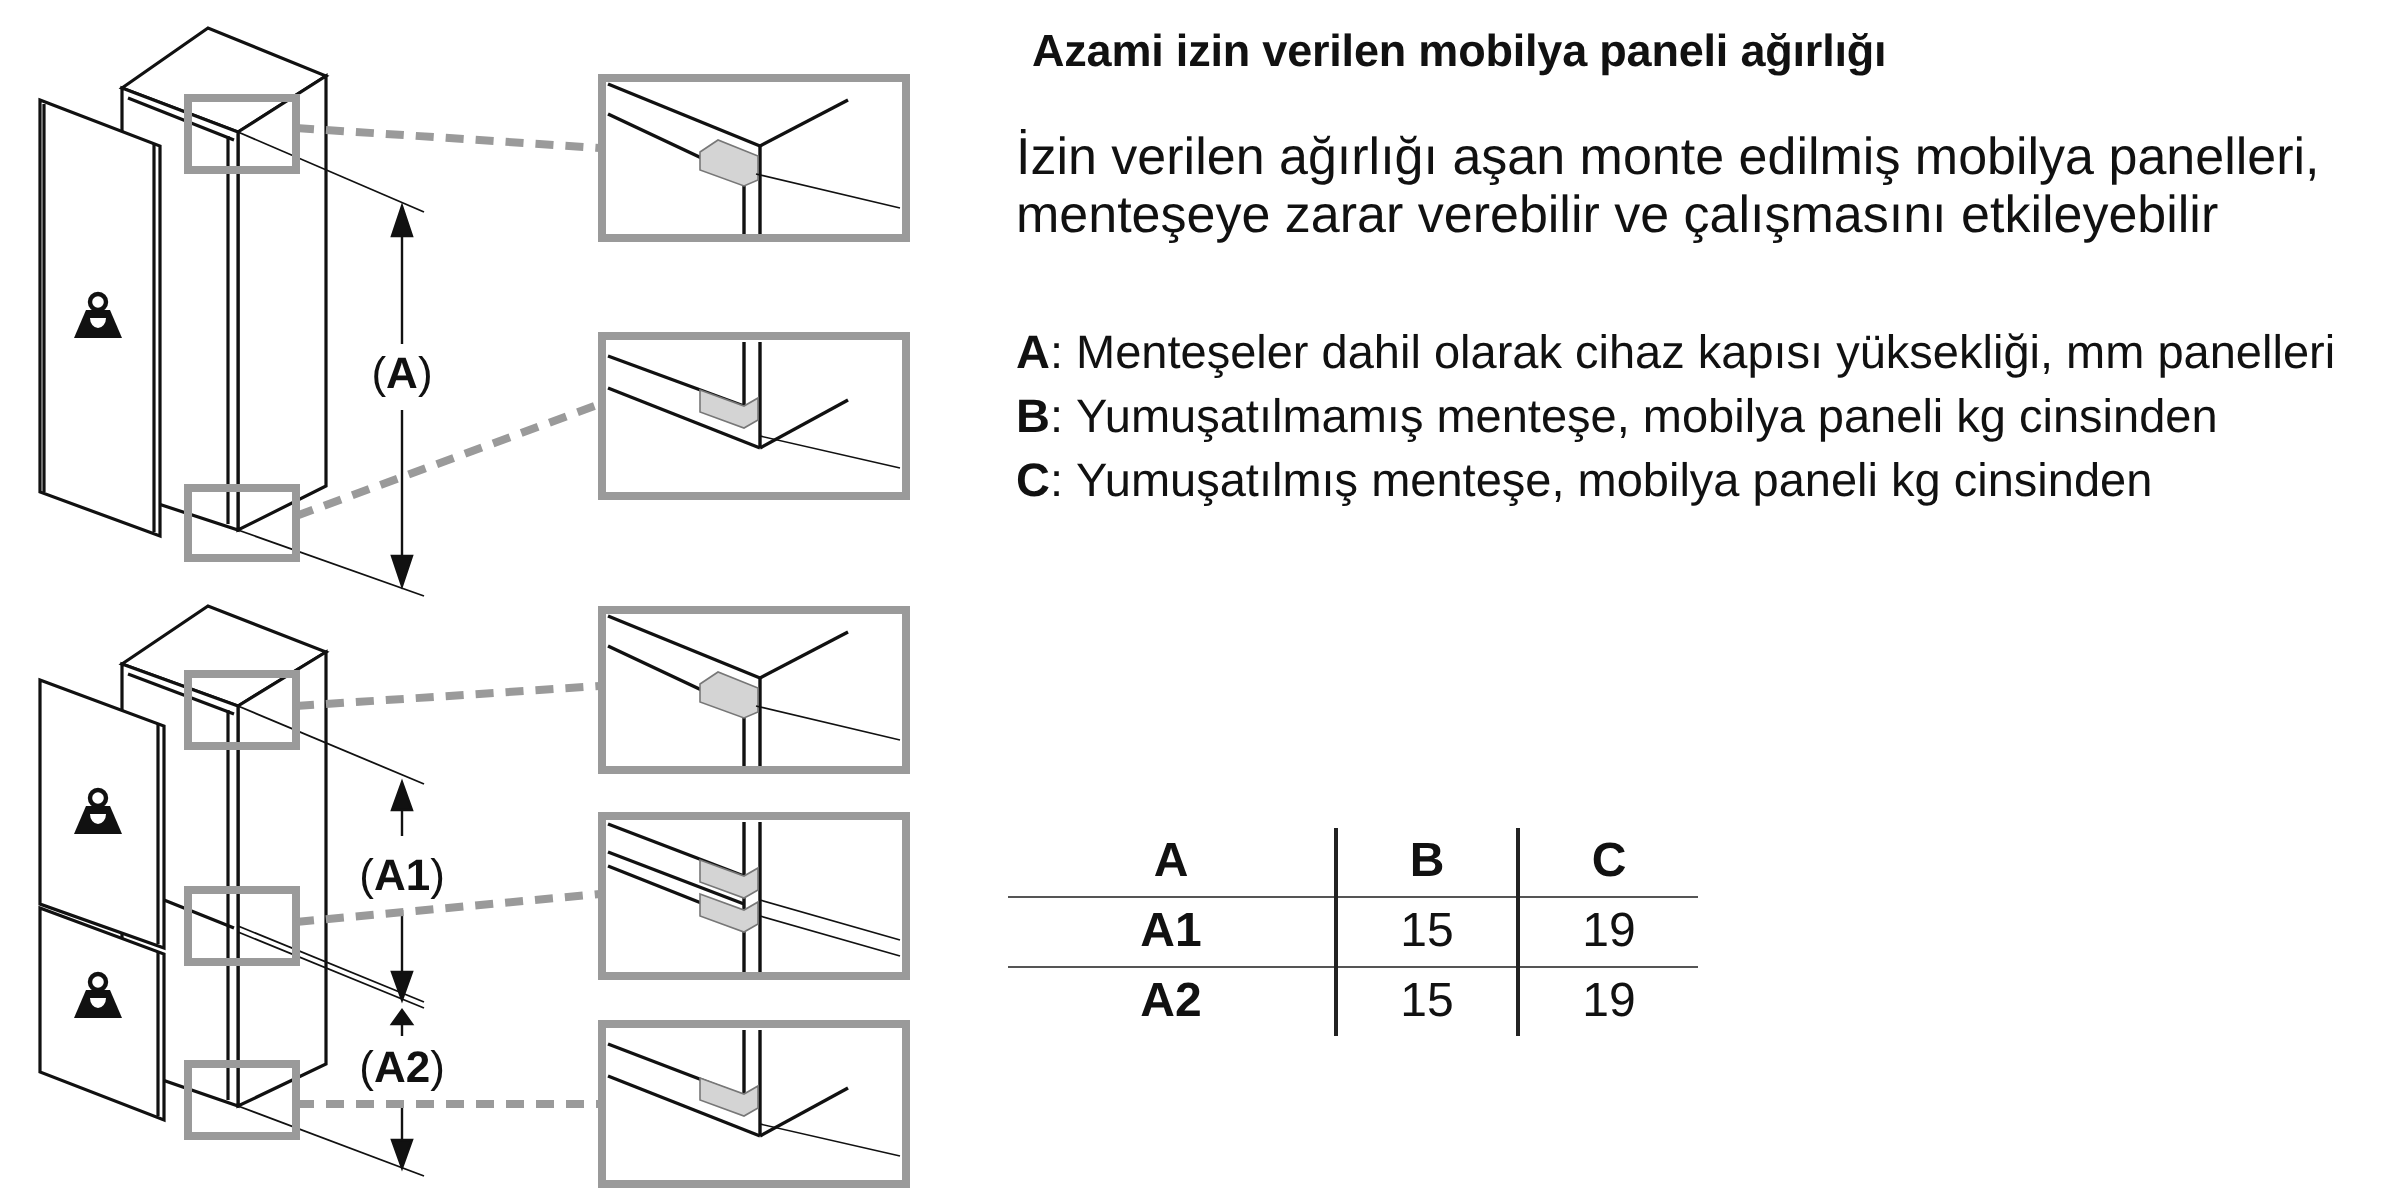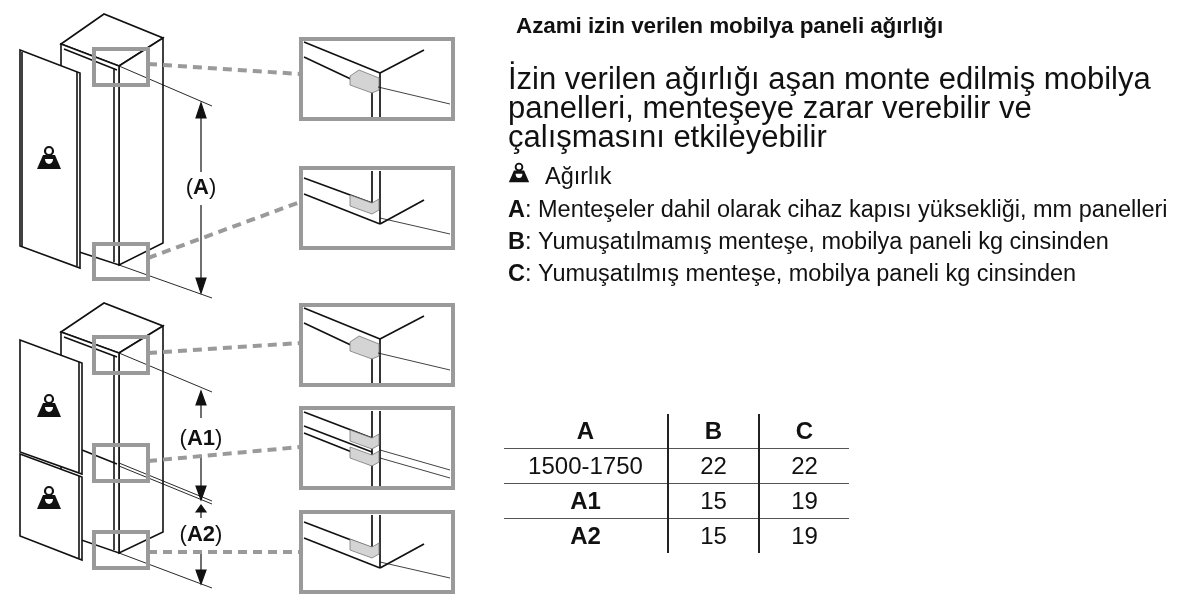--- a/index.html
+++ b/index.html
@@ -1,19 +1,19 @@
 <!DOCTYPE html>
 <html><head>
 <meta charset="utf-8">
 <style>
   html,body{margin:0;padding:0;background:#fff;}
   body{width:1200px;height:600px;position:relative;overflow:hidden;font-family:"Liberation Sans",sans-serif;color:#111;}
   #diagram{position:absolute;left:0;top:0;width:470px;height:600px;}
   .title{position:absolute;left:516px;top:13px;font-size:22.5px;font-weight:bold;white-space:nowrap;letter-spacing:-0.1px;}
-  .intro{position:absolute;left:508px;top:64px;font-size:31px;line-height:29px;width:680px;}
+  .intro{position:absolute;left:508px;top:64px;font-size:26px;line-height:29px;width:680px;}
   .legend{position:absolute;left:508px;top:161px;font-size:23.5px;line-height:30px;width:680px;}
   .lg-row{display:flex;margin-bottom:2px;}
   .lg-key{width:30px;flex:none;font-weight:bold;}
   .lg-key .colon{font-weight:normal;}
   .lg-text{flex:1;line-height:30px;}
   .lg-row.weight .lg-key{width:37px;}
   table.spec{position:absolute;left:504px;top:414px;border-collapse:collapse;font-size:24px;}
   table.spec th,table.spec td{text-align:center;height:34px;padding:0;}
   table.spec th{font-weight:bold;}
   table.spec .ca{width:163px;}
@@ -177,28 +177,20 @@
     </g>
     <path d="M350,539 L372,547 L379,543 L379,554 L372,558 L350,550 Z" fill="#d4d4d4" stroke="#777" stroke-width="0.8"></path>
     <line x1="380" y1="562" x2="450" y2="578" stroke="#111" stroke-width="0.8"></line>
   </g>
 </svg>
 
 <div class="title">Azami izin verilen mobilya paneli ağırlığı</div>
 <div class="intro">İzin verilen ağırlığı aşan monte edilmiş mobilya panelleri, menteşeye zarar verebilir ve çalışmasını etkileyebilir</div>
 
 <div class="legend">
-  <div class="lg-row weight">
-    <span class="lg-key">
-      <svg width="22" height="24" viewBox="-13 -15 26 26">
-          <use href="#weight"></use>
-        </svg>
-    </span>
-    <span class="lg-text">Ağırlık</span>
-  </div>
   <div class="lg-row">
     <span class="lg-key"><span>A</span><span class="colon">:</span></span>
     <span class="lg-text">Menteşeler dahil olarak cihaz kapısı yüksekliği, mm panelleri</span>
   </div>
   <div class="lg-row">
     <span class="lg-key"><span>B</span><span class="colon">:</span></span>
     <span class="lg-text">Yumuşatılmamış menteşe, mobilya paneli kg cinsinden</span>
   </div>
   <div class="lg-row">
     <span class="lg-key"><span>C</span><span class="colon">:</span></span>
@@ -207,25 +199,20 @@
 </div>
 
 <table class="spec">
   <tbody>
       <tr>
     <th class="ca">A</th>
     <th class="cb">B</th>
     <th class="cc">C</th>
   </tr>
   <tr>
-    <td class="ca">1500-1750</td>
-    <td class="cb">22</td>
-    <td class="cc">22</td>
-  </tr>
-  <tr>
     <td class="ca bold">A1</td>
     <td class="cb">15</td>
     <td class="cc">19</td>
   </tr>
   <tr>
     <td class="ca bold">A2</td>
     <td class="cb">15</td>
     <td class="cc">19</td>
   </tr>
 </tbody>

